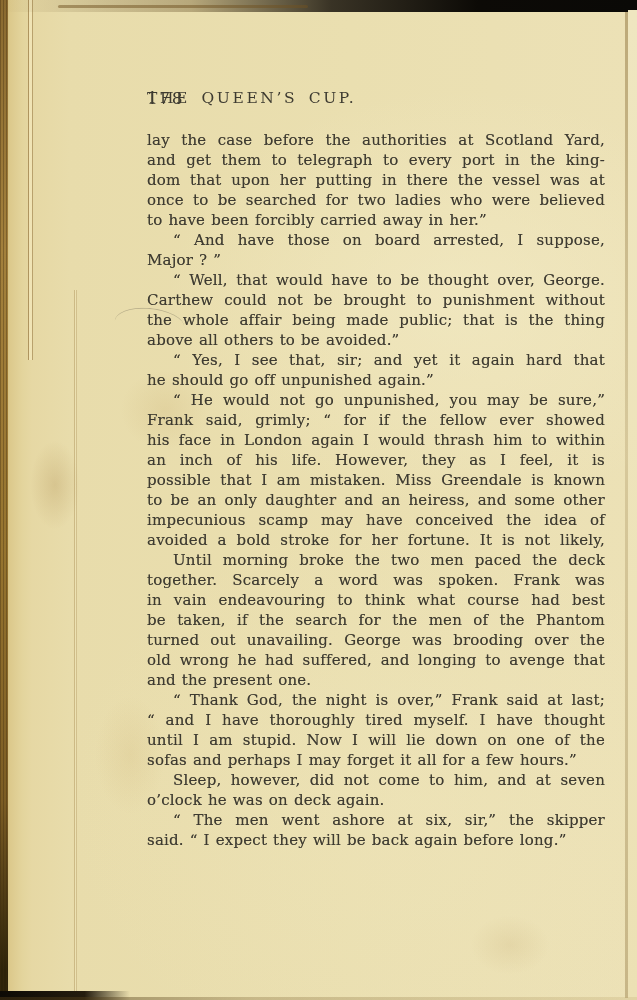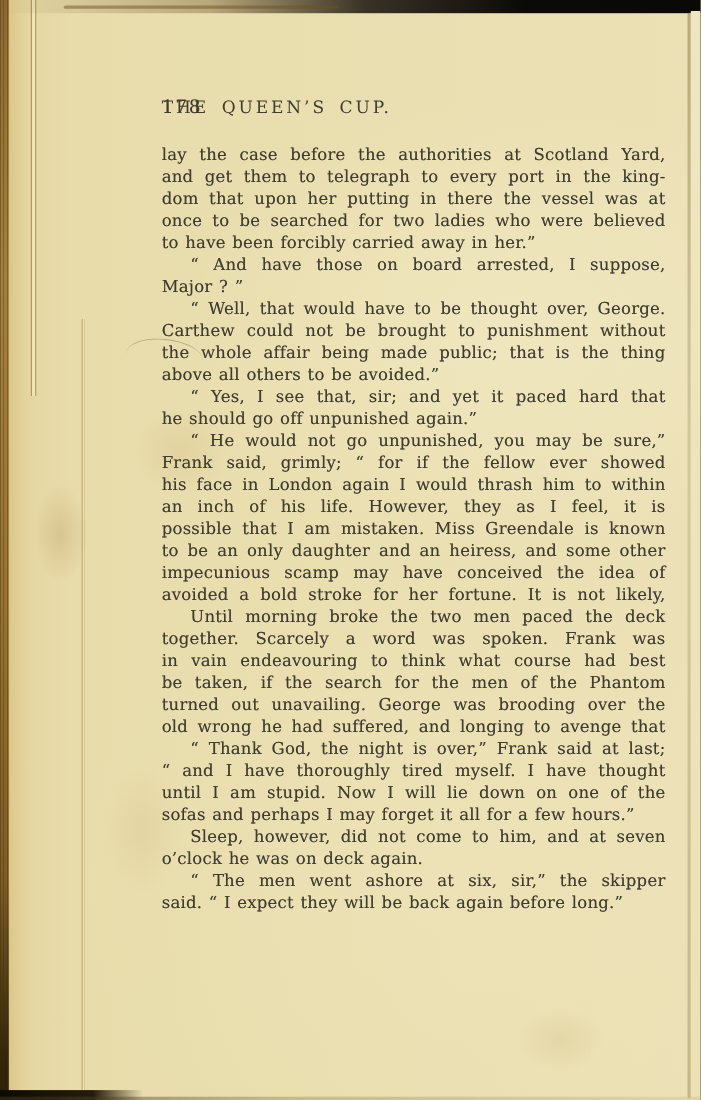--- a/index.html
+++ b/index.html
@@ -137,40 +137,41 @@
           <div class="line indent">“ And have those on board arrested, I suppose,</div>
           <div class="line last">Major ? ”</div>
         </div>
         <div class="paragraph">
           <div class="line indent">“ Well, that would have to be thought over, George.</div>
           <div class="line">Carthew could not be brought to punishment without</div>
           <div class="line">the whole affair being made public; that is the thing</div>
           <div class="line last">above all others to be avoided.”</div>
         </div>
         <div class="paragraph">
-          <div class="line indent">“ Yes, I see that, sir; and yet it paced hard that</div>
+          <div class="line indent">“ Yes, I see that, sir; and yet it again hard that</div>
           <div class="line last">he should go off unpunished again.”</div>
         </div>
         <div class="paragraph">
           <div class="line indent">“ He would not go unpunished, you may be sure,”</div>
           <div class="line">Frank said, grimly; “ for if the fellow ever showed</div>
           <div class="line">his face in London again I would thrash him to within</div>
           <div class="line">an inch of his life.  However, they as I feel, it is</div>
           <div class="line">possible that I am mistaken.  Miss Greendale is known</div>
           <div class="line">to be an only daughter and an heiress, and some other</div>
           <div class="line">impecunious scamp may have conceived the idea of</div>
           <div class="line">avoided a bold stroke for her fortune.  It is not likely,</div>
         </div>
         <div class="paragraph">
           <div class="line indent">Until morning broke the two men paced the deck</div>
           <div class="line">together.  Scarcely a word was spoken.  Frank was</div>
           <div class="line">in vain endeavouring to think what course had best</div>
           <div class="line">be taken, if the search for the men of the Phantom</div>
           <div class="line">turned out unavailing.  George was brooding over the</div>
           <div class="line">old wrong he had suffered, and longing to avenge that</div>
+          <div class="line last">and the present one.</div>
         </div>
         <div class="paragraph">
           <div class="line indent">“ Thank God, the night is over,” Frank said at last;</div>
           <div class="line">“ and I have thoroughly tired myself.  I have thought</div>
           <div class="line">until I am stupid.  Now I will lie down on one of the</div>
           <div class="line last">sofas and perhaps I may forget it all for a few hours.”</div>
         </div>
         <div class="paragraph">
           <div class="line indent">Sleep, however, did not come to him, and at seven</div>
           <div class="line last">o’clock he was on deck again.</div>

